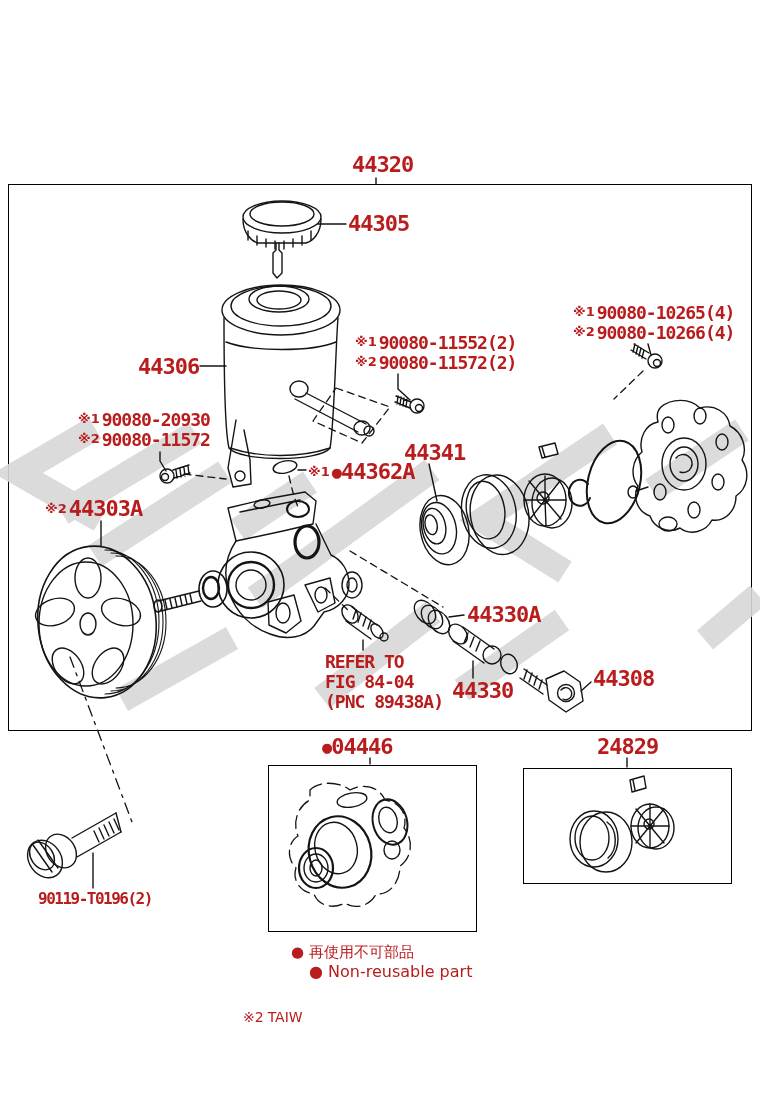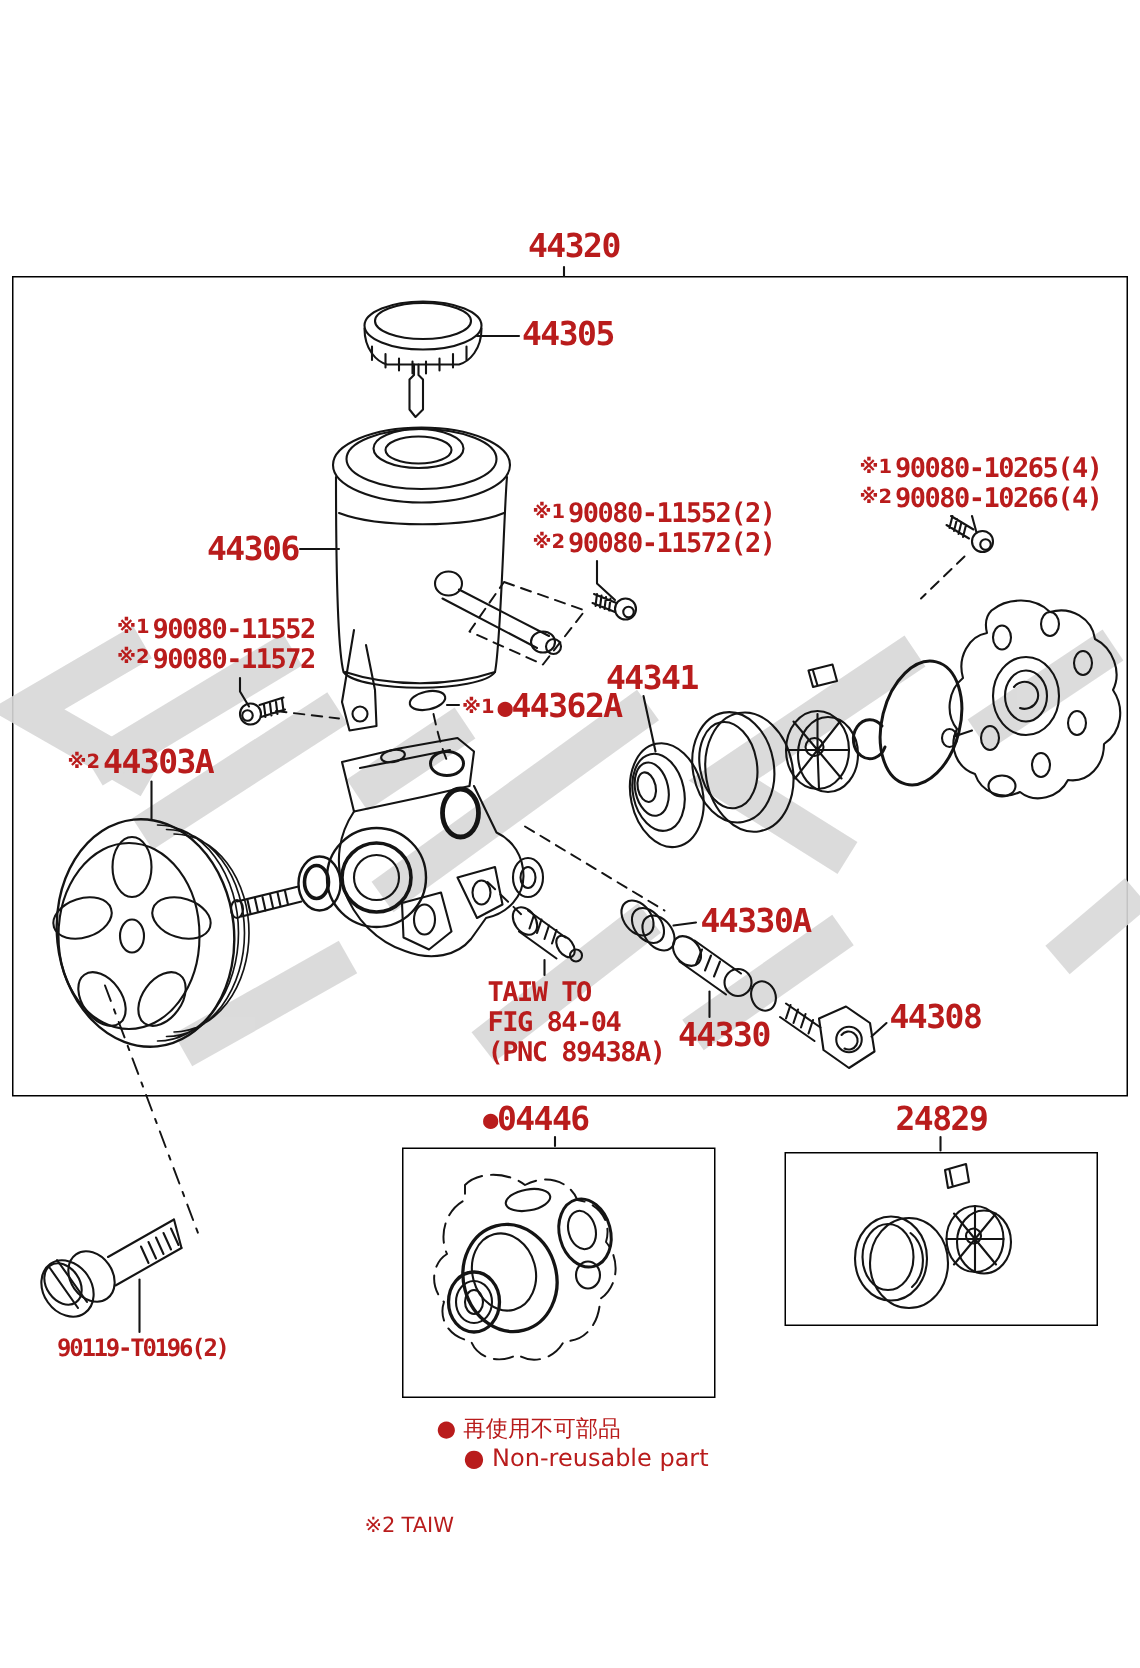--- a/index.html
+++ b/index.html
@@ -280,39 +280,39 @@
   </div>
 
   <div class="pn md" style="left:573px;top:304px">
     <span class="px">※1</span><span>90080-10265(4)</span>
   </div>
   <div class="pn md" style="left:573px;top:324px">
     <span class="px">※2</span><span>90080-10266(4)</span>
   </div>
 
   <div class="pn md" style="left:78px;top:411px">
-    <span class="px">※1</span><span>90080-11552</span>
+    <span class="px">※1</span><span>90080-20930</span>
   </div>
   <div class="pn md" style="left:78px;top:431px">
     <span class="px">※2</span><span>90080-11572</span>
   </div>
 
   <div class="pn" style="left:45px;top:498px">
     <span class="px">※2</span><span>44303A</span>
   </div>
 
   <div class="pn" style="left:404px;top:442px">44341</div>
 
   <div class="pn" style="left:308px;top:461px">
     <span class="px">※1</span><span class="blt">●</span><span>44362A</span>
   </div>
 
   <div class="pn" style="left:467px;top:604px">44330A</div>
 
-  <div class="pn md" style="left:325px;top:653px">TAIW TO</div>
+  <div class="pn md" style="left:325px;top:653px">REFER TO</div>
   <div class="pn md" style="left:325px;top:673px">FIG 84-04</div>
   <div class="pn md" style="left:325px;top:693px">(PNC 89438A)</div>
 
   <div class="pn" style="left:452px;top:680px">44330</div>
   <div class="pn" style="left:593px;top:668px">44308</div>
 
   <div class="pn" style="left:322px;top:736px">
     <span class="blt">●</span><span>04446</span>
   </div>
   <div class="pn" style="left:597px;top:736px">24829</div>

